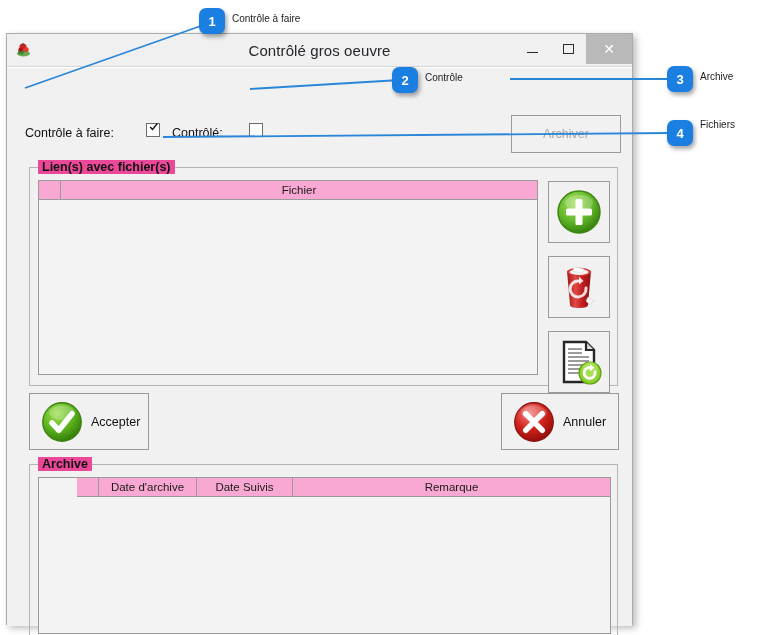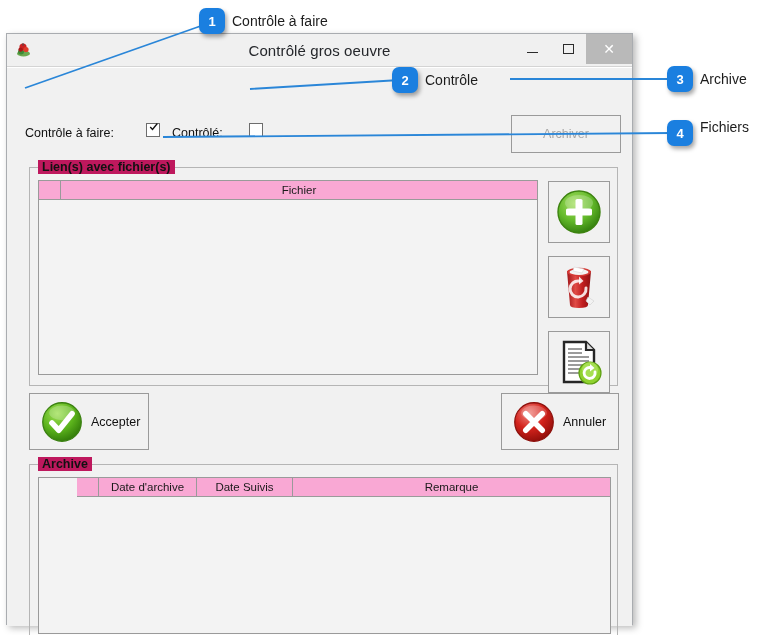--- a/index.html
+++ b/index.html
@@ -27,21 +27,21 @@
     font-size: 13px;
     font-weight: bold;
     display: flex;
     align-items: center;
     justify-content: center;
     box-shadow: 2px 3px 4px rgba(0,0,0,0.35);
     z-index: 40;
   }
   .callout-text {
     position: absolute;
-    font-size: 14px;
+    font-size: 10px;
     color: #1c1c1c;
     white-space: nowrap;
     z-index: 40;
   }
   .callout-line {
     position: absolute;
     z-index: 30;
     pointer-events: none;
   }
   .callout-line svg { display: block; overflow: visible; }
@@ -168,21 +168,21 @@
   .groupbox {
     position: absolute;
     border: 1px solid #b5b5b5;
     box-sizing: border-box;
   }
   .groupbox > .gb-title {
     position: absolute;
     top: -8px;
     left: 8px;
     padding: 0 4px;
-    background: #be185d;
+    background: #ec4899;
     font-size: 12.5px;
     font-weight: bold;
     color: #111111;
     white-space: nowrap;
   }
 
   
   .grid {
     position: absolute;
     background: #f3f3f3;

